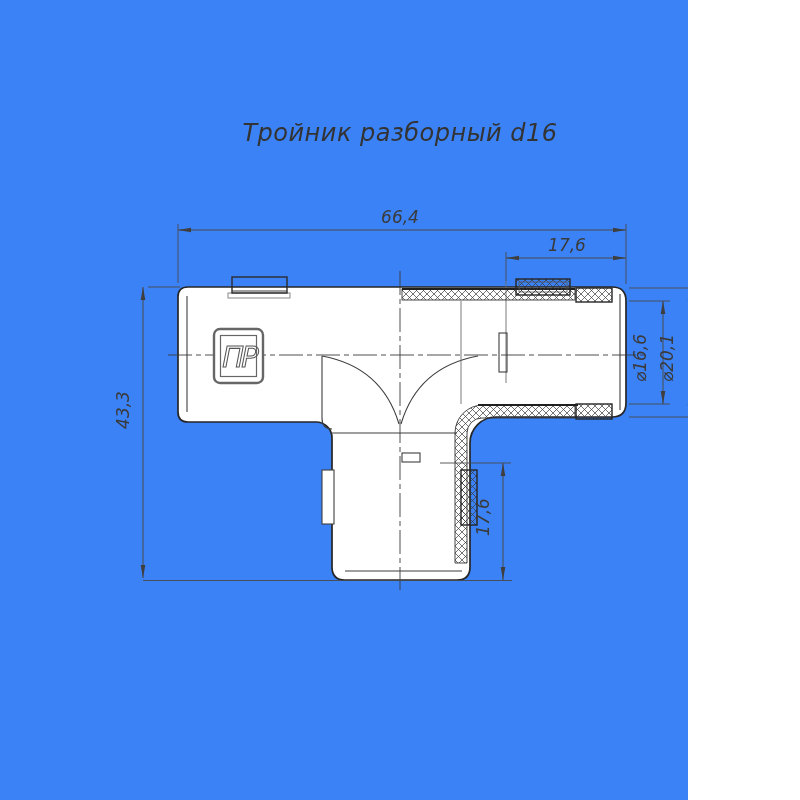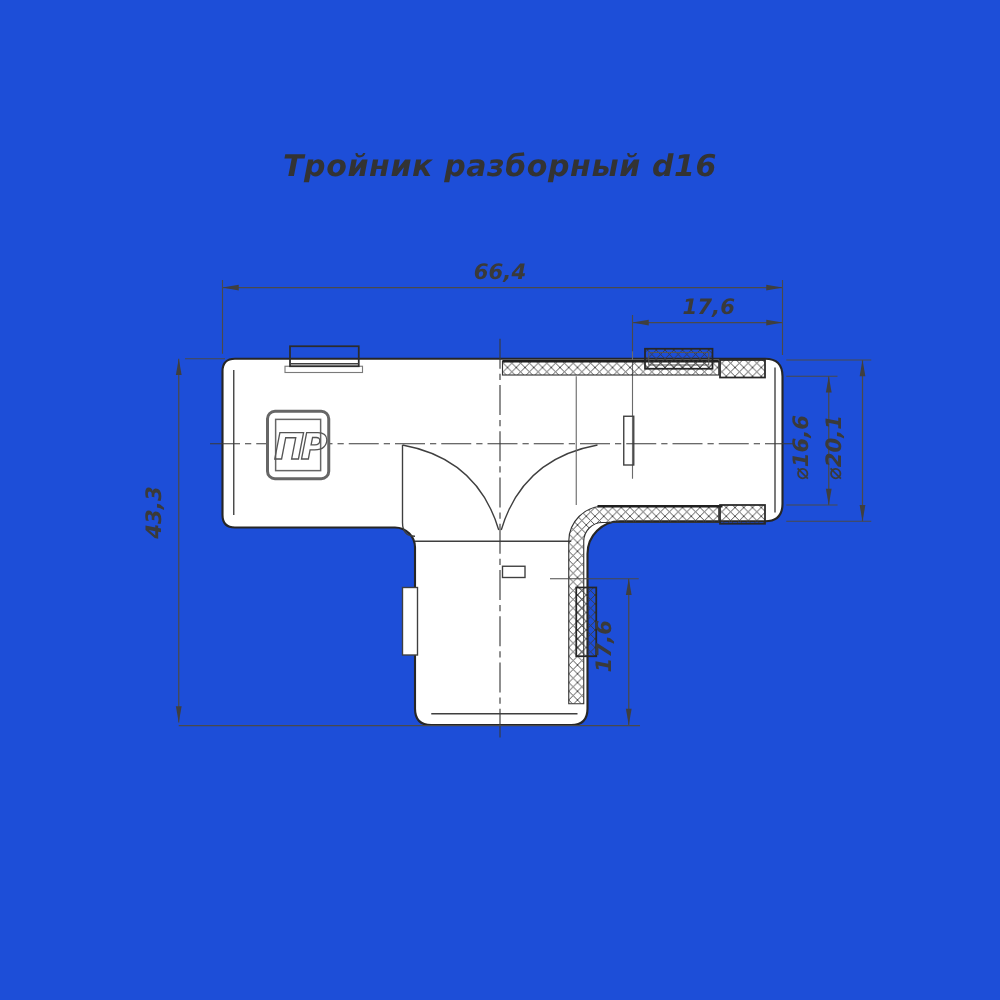--- a/index.html
+++ b/index.html
@@ -1,17 +1,17 @@
 <!DOCTYPE html>
 <html><head>
 <meta charset="utf-8">
 <style>
   html,body{margin:0;padding:0;background:#ffffff;}
-  .sheet{position:relative;width:800px;height:800px;background:#1d4ed8;overflow:hidden;
-         font-family:"DejaVu Sans",sans-serif;font-weight:bold;}
+  .sheet{position:relative;width:688px;height:800px;background:#3b82f6;overflow:hidden;
+         font-family:"DejaVu Sans",sans-serif;}
   svg{display:block;}
   .outline{fill:#ffffff;stroke:#262626;stroke-width:1.7;stroke-linejoin:round;}
   .thin{fill:none;stroke:#3f3f3f;stroke-width:1.1;}
   .thin-w{fill:#ffffff;stroke:#3f3f3f;stroke-width:1.1;}
   .seam{fill:none;stroke:#6b6b6b;stroke-width:0.9;}
   .cl{fill:none;stroke:#3a3a3a;stroke-width:0.9;stroke-dasharray:24 4 5 4;}
   .ext{fill:none;stroke:#4a4a4a;stroke-width:0.9;}
   .dim{fill:none;stroke:#4a4a4a;stroke-width:1;}
   .arr{fill:#3f3f3f;stroke:none;}
   .hat{fill:url(#xh);stroke:#333333;stroke-width:0.9;}

